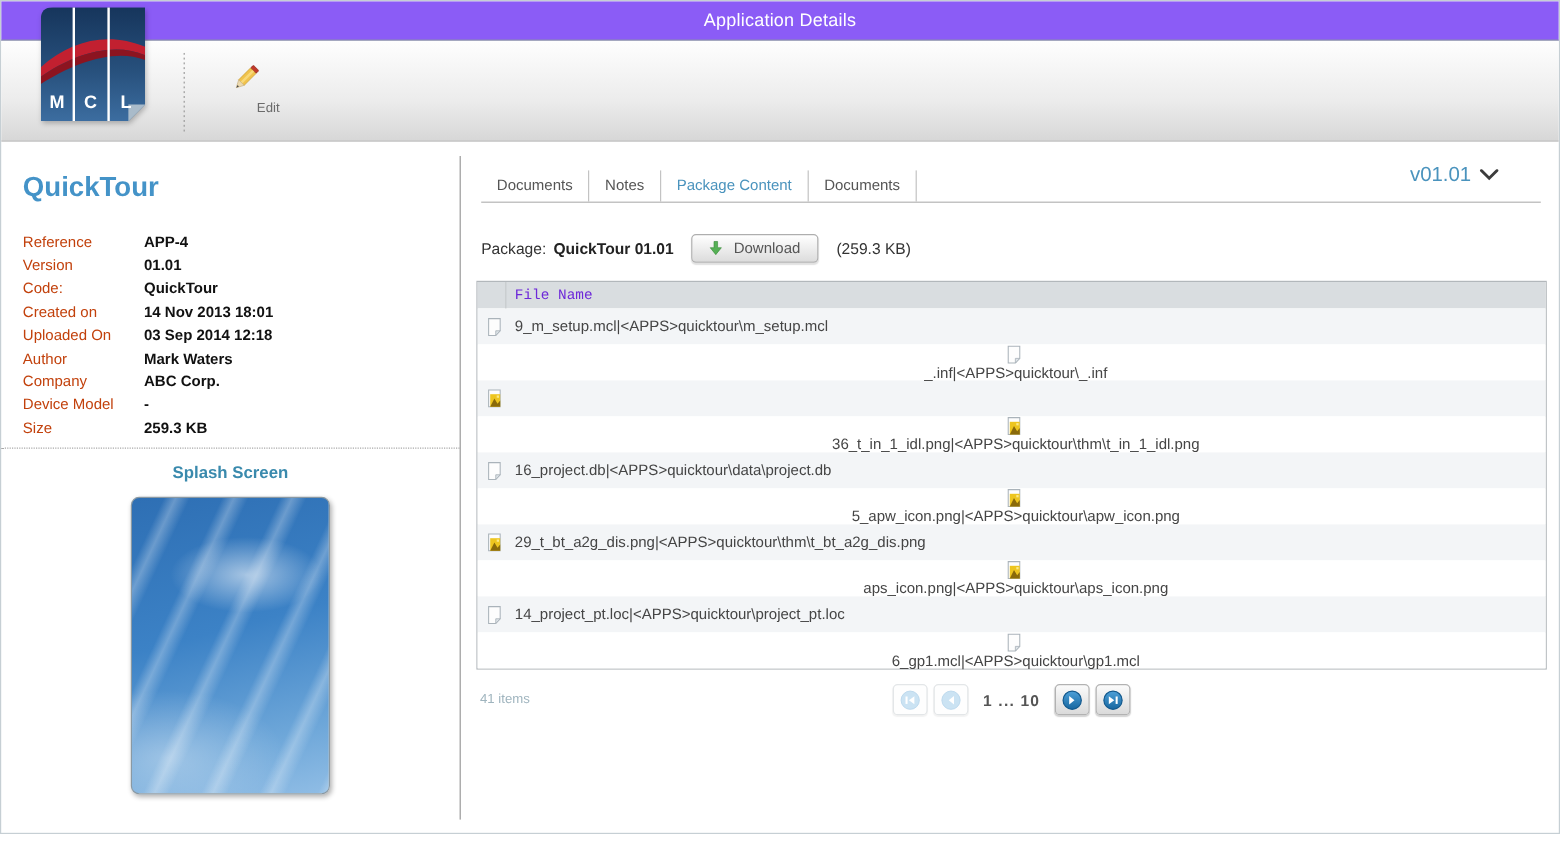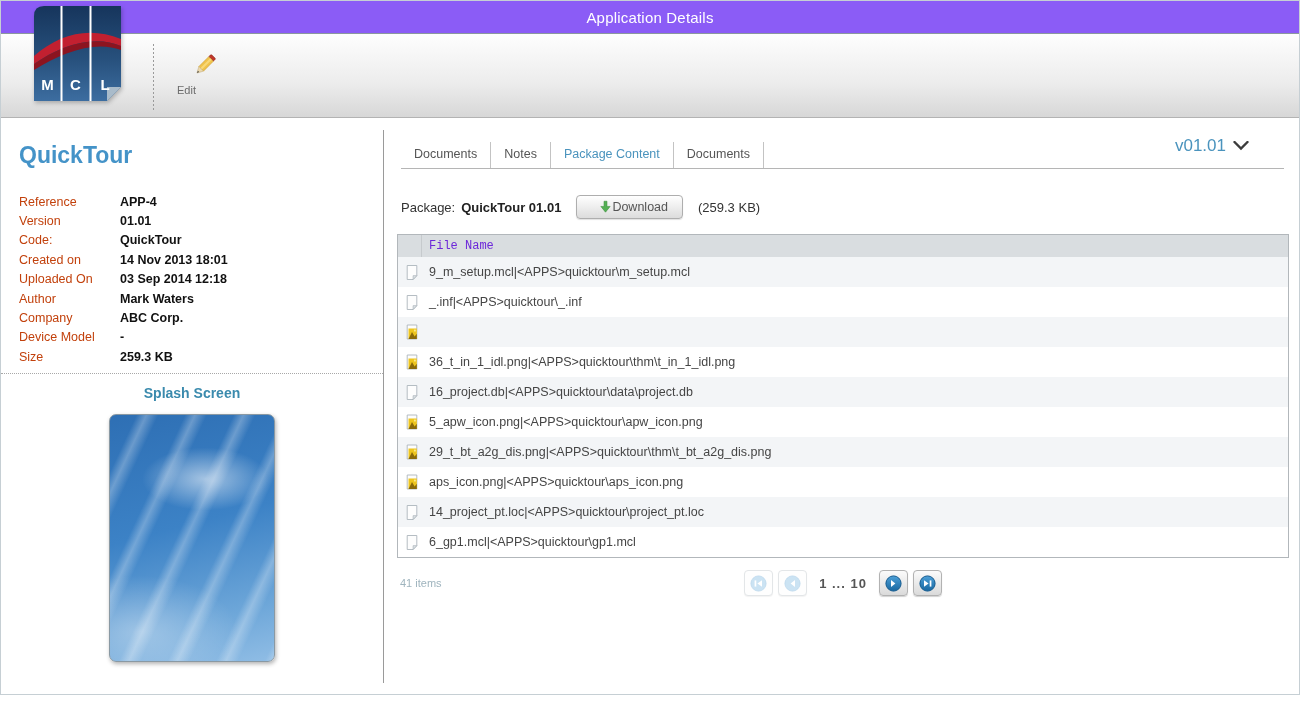--- a/index.html
+++ b/index.html
@@ -8,21 +8,21 @@
 
   
   .titlebar { height:33px; background:#8b5cf6; color:#fff; text-align:center; line-height:33px;
               font-size:15px; font-weight:500; letter-spacing:.2px; border-bottom:1px solid #8b989e; }
 
   
   .toolbar { height:84px; background:linear-gradient(#fefefe, #ececec 60%, #d7d7d7); border-bottom:1px solid #b3b3b3; position:relative; }
   .logo { position:absolute; left:33px; top:-28px; width:87px; height:95px; filter:drop-shadow(1px 2px 2px rgba(0,0,0,.25)); }
   .toolbar-sep { position:absolute; left:152px; top:10px; height:66px; width:1px;
                  background-image:linear-gradient(#9a9a9a 40%, transparent 40%); background-size:1px 4px; }
-  .edit-btn { position:absolute; left:176px; top:14px; width:56px; height:60px; text-align:left; cursor:pointer; }
+  .edit-btn { position:absolute; left:176px; top:14px; width:56px; height:60px; text-align:right; cursor:pointer; }
   .edit-btn .ico { display:block; margin:4px auto 6px; }
   .edit-btn .lbl { font-size:11px; color:#6b6b6b; }
 
   
   .content { position:relative; height:577px; }
   .v-divider { position:absolute; left:382px; top:12px; height:553px; width:1px; background:#9a9a9a; }
 
   
   .left-panel { position:absolute; left:0; top:0; width:382px; height:100%; }
   .app-title { margin:24px 0 0 18px; font-size:23px; line-height:26px; font-weight:bold; color:#4493c8; }
@@ -44,32 +44,32 @@
   .right-panel { position:absolute; left:383px; right:0; top:0; bottom:0; }
   .version-selector { position:absolute; top:18px; right:50px; display:flex; align-items:center; gap:7px; cursor:pointer; }
   .version-selector .val { font-size:17px; color:#4a93bd; }
 
   .tabs { margin:24px 15px 0 17px; display:flex; border-bottom:1px solid #b5b5b5; }
   .tab { padding:5px 13px 7px; font-size:12.5px; color:#555; border-right:1px solid #c3c3c3; cursor:pointer; white-space:nowrap; }
   .tab.active { color:#4a93bd; }
 
   .package-bar { margin:26px 0 0 17px; display:flex; align-items:center; font-size:13px; color:#333; }
   .package-name { font-weight:bold; margin-left:6px; color:#222; }
-  .download-btn { display:flex; align-items:center; margin-left:15px; padding:4px 14px 4px 22px;
+  .download-btn { display:flex; align-items:center; gap:8px; margin-left:15px; padding:4px 14px 4px 13px;
                   border:1px solid #aeaeae; border-radius:4px; background:linear-gradient(#ffffff,#dcdcdc);
                   color:#555; font-size:12.5px; cursor:pointer; box-shadow:0 1px 1px rgba(0,0,0,.12); }
   .package-size { margin-left:15px; color:#333; }
 
   .ftable { margin:15px 10px 0 13px; border:1px solid #b2b7bb; }
   .thead { height:22px; background:#d9dde0; display:flex; align-items:center; font-size:12px; color:#6d28d9;font-family:Liberation Mono, monospace; }
   .icon-col-head { width:24px; height:100%; border-right:1px solid #c6cacd; }
   .thead .col-label { padding-left:7px; }
   .trow { height:30px; display:flex; align-items:center; font-size:12.5px; color:#454545; cursor:pointer; }
   .trow.row-odd { background:#f3f5f7; }
-  .trow.row-even { background:#ffffff; }
+  .trow.row-even { background:#ffffff;flex-direction:column; }
   .file-icon { width:17px; margin-left:7px; display:flex; align-items:center; }
   .file-text { margin-left:7px; white-space:nowrap; }
 
   .tfooter { margin:12px 10px 0 13px; position:relative; height:32px; }
   .items-label { position:absolute; left:3px; top:7px; font-size:11px; color:#9fb4be; }
   .pagination { display:flex; justify-content:center; align-items:center; }
   .pg-btn { width:29px; height:26px; border-radius:4px; display:flex; align-items:center; justify-content:center; margin:0 2.5px; }
   .pg-btn.disabled { background:#fefefe; border:1px solid #e3e6e8; box-shadow:0 1px 1px rgba(0,0,0,.05); }
   .pg-btn.enabled { background:linear-gradient(#fbfbfb,#dadada); border:1px solid #b2b2b2; box-shadow:0 1px 1px rgba(0,0,0,.18); cursor:pointer; }
   .range-label { margin:0 10px; font-size:13px; font-weight:bold; color:#555; letter-spacing:1px; }

